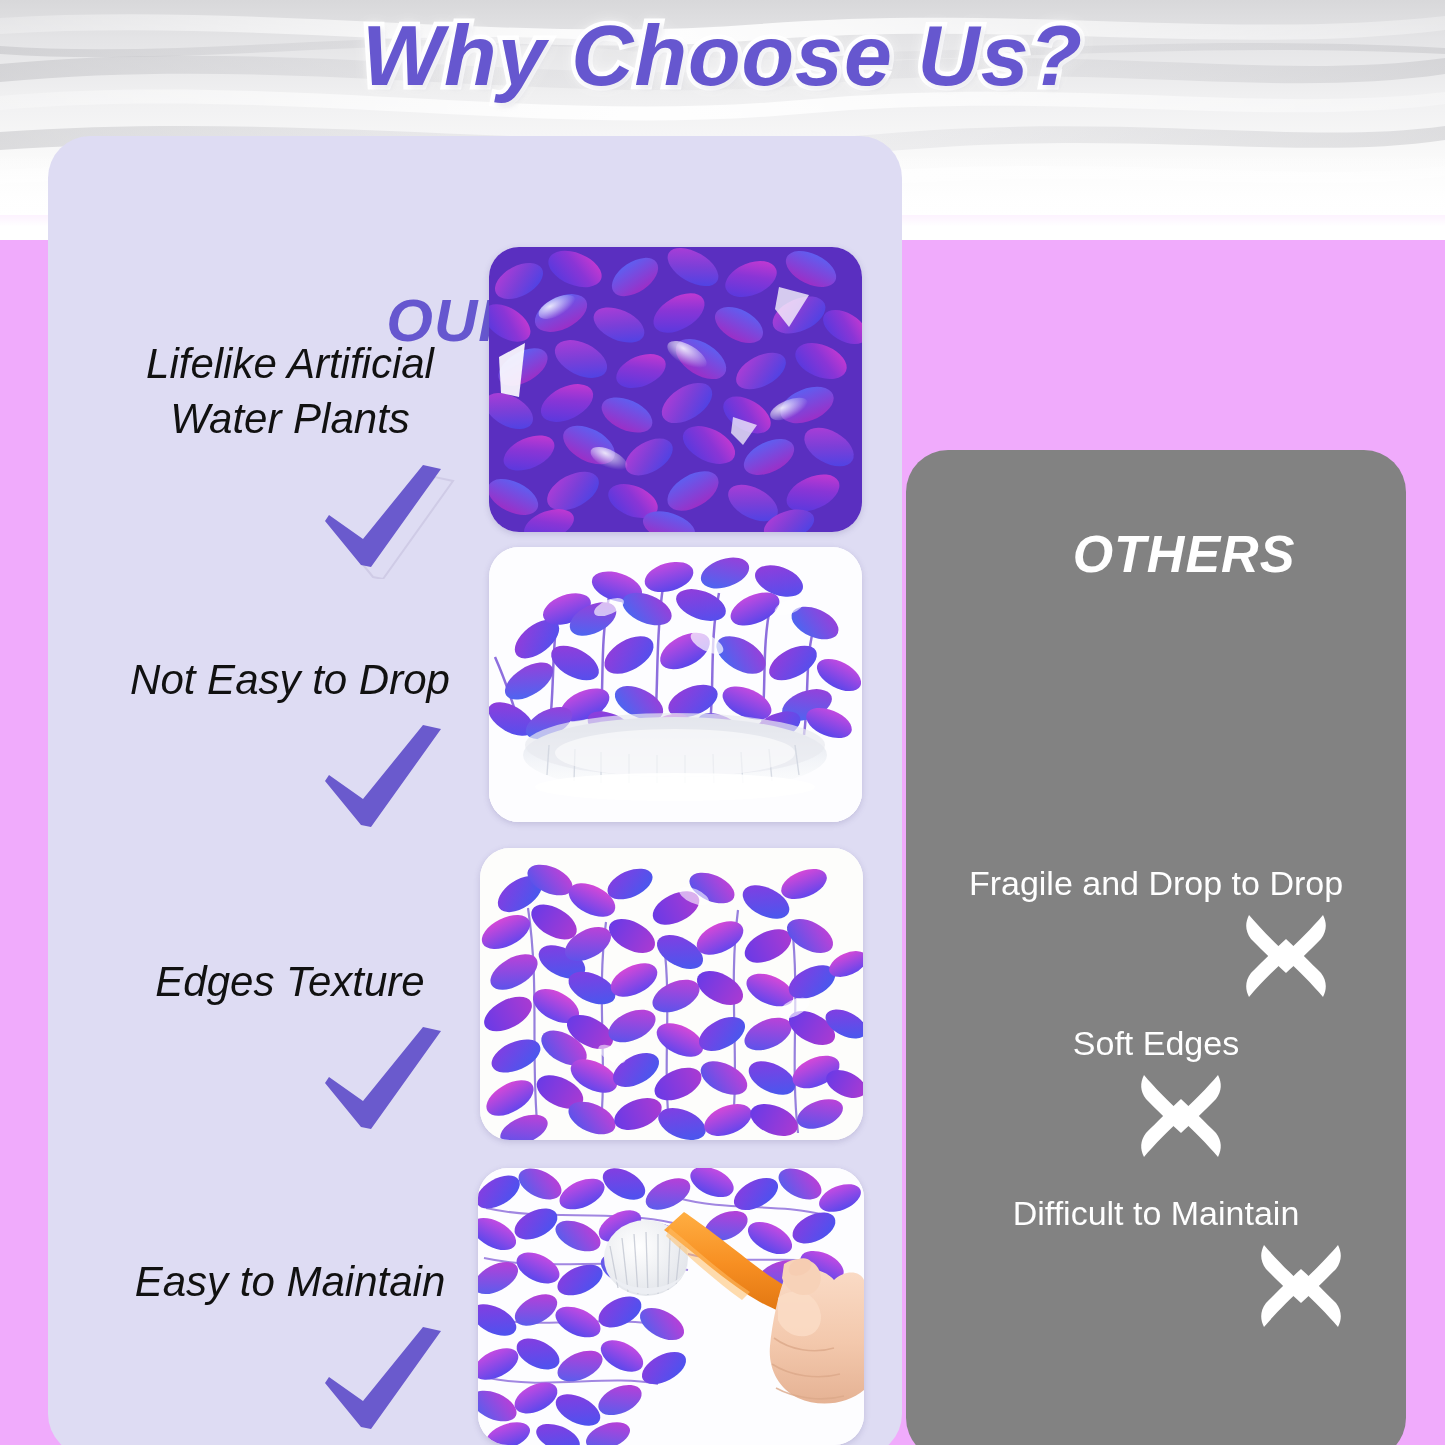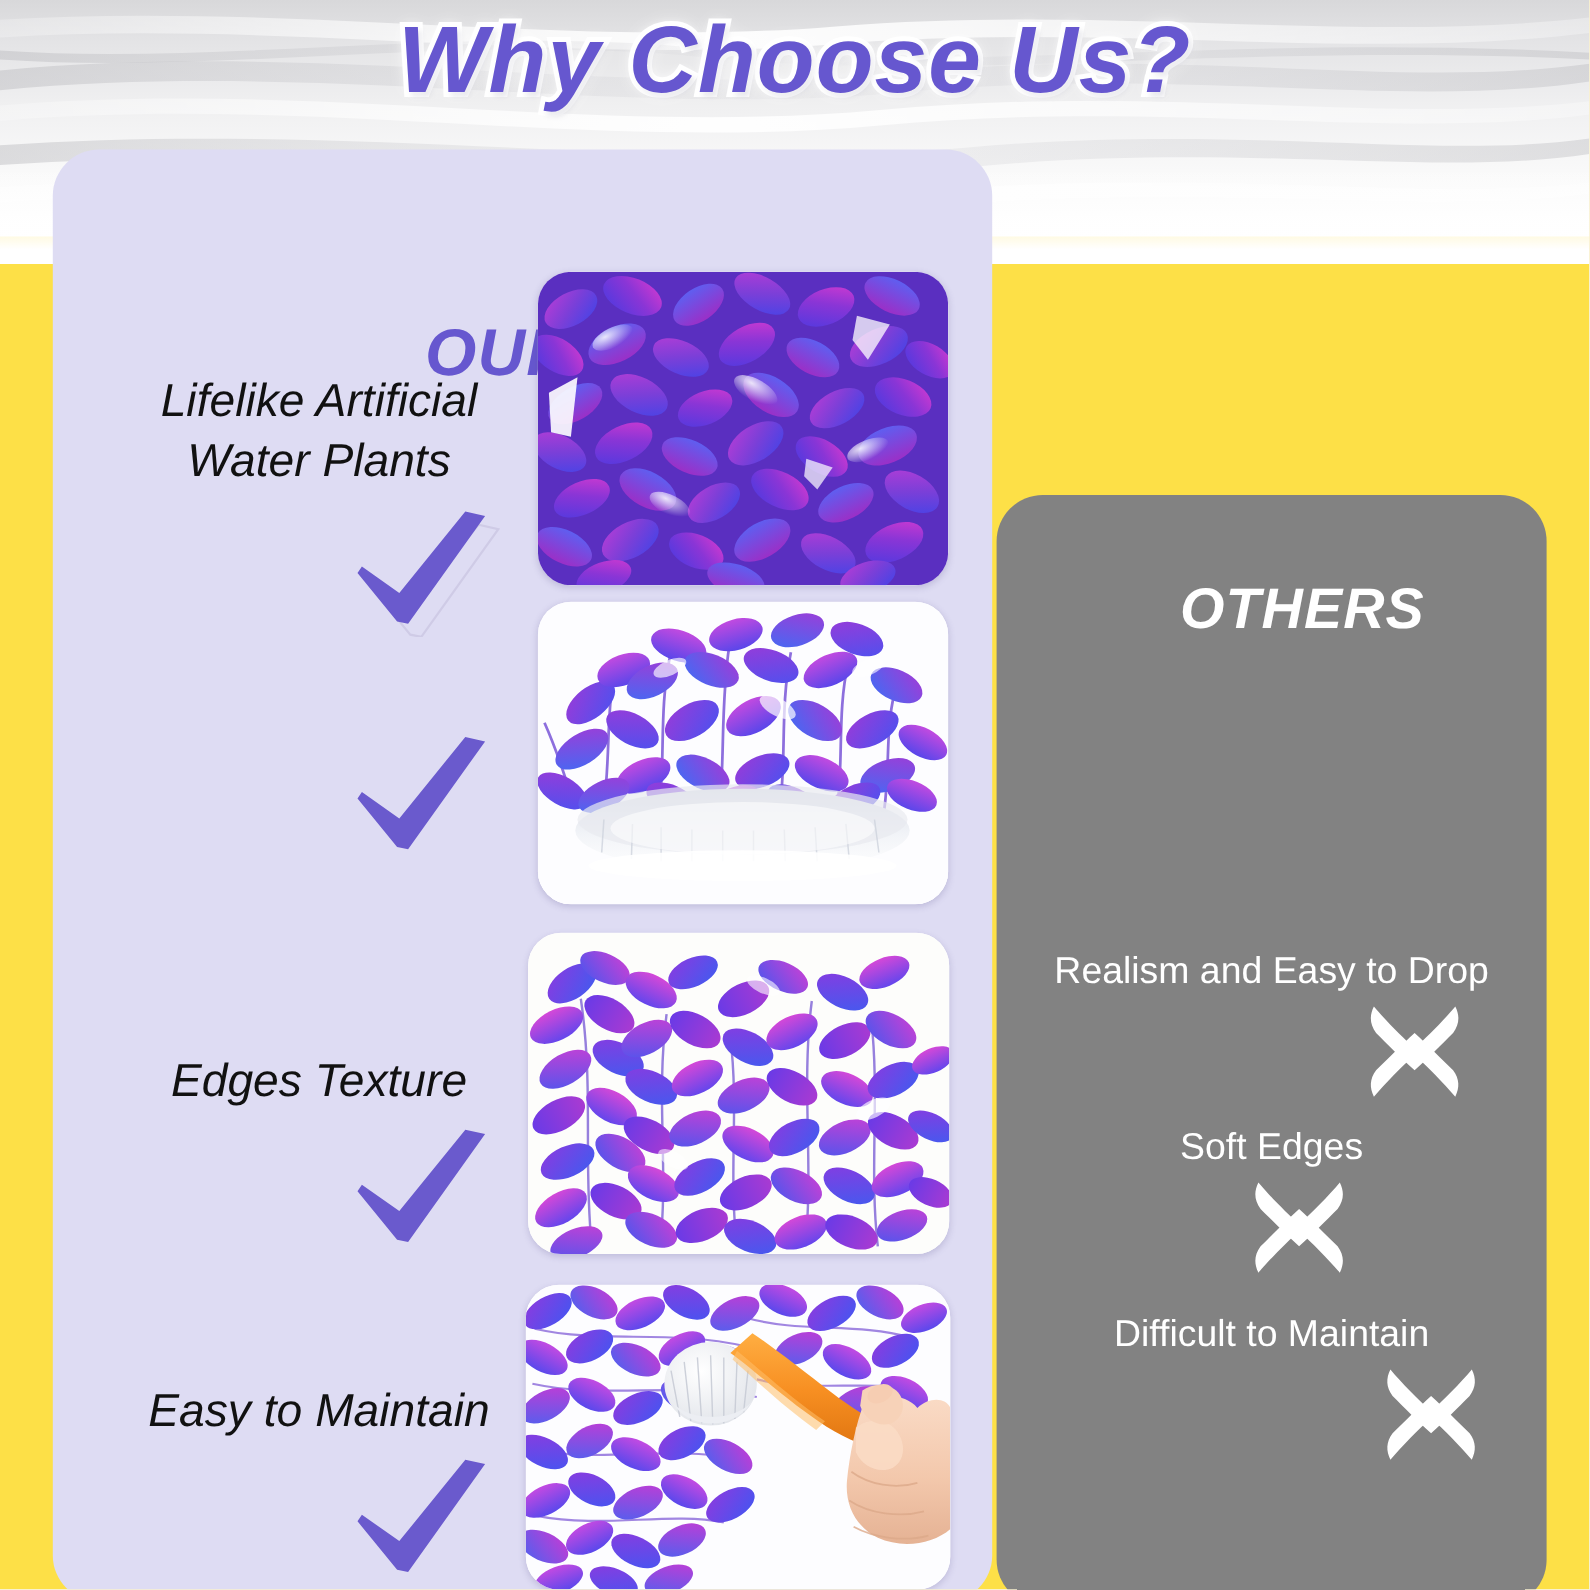--- a/index.html
+++ b/index.html
@@ -5,21 +5,21 @@
   html, body {
     margin: 0;
     padding: 0;
     background: #ffffff;
   }
   #stage {
     position: relative;
     width: 1445px;
     height: 1445px;
     overflow: hidden;
-    background: #fde047;
+    background: #f0abfc;
     font-family: "Liberation Sans", sans-serif;
   }
 
   
   .bg-silk {
     position: absolute;
     left: 0; top: 0;
     width: 1445px;
     height: 215px;
     overflow: hidden;
@@ -194,20 +194,21 @@
 Water Plants</div>
       <div class="check-wrap">
         <svg width="150" height="120" viewBox="0 0 150 120">
           <path d="M20,62 L24,56 L58,80 L118,6 L136,10 L66,108 L56,106 Z" transform="translate(12,12)" fill="none" stroke="#cfcbe6" stroke-width="2"></path>
           <path d="M20,62 L24,56 L58,80 L118,6 L136,10 L66,108 L56,106 Z" fill="#6a5acd"></path>
         </svg>
       </div>
     </div>
 
     <div class="feat" style="top:516px;">
+      <div class="feat-label">Not Easy to Drop</div>
       <div class="check-wrap">
         <svg width="150" height="120" viewBox="0 0 150 120">
           <path d="M20,62 L24,56 L58,80 L118,6 L136,10 L66,108 L56,106 Z" fill="#6a5acd"></path>
         </svg>
       </div>
     </div>
 
     <div class="feat" style="top:818px;">
       <div class="feat-label">Edges Texture</div>
       <div class="check-wrap">
@@ -592,21 +593,21 @@
       </g>
     </svg>
   </div>
 
   <div class="panel-others">
 
     <div class="hdr-others">OTHERS</div>
 
 
     <div class="con" style="top:412px;">
-      <div class="con-label">Realism and Easy to Drop</div>
+      <div class="con-label">Fragile and Drop to Drop</div>
       <div class="x-wrap" style="margin-left:335px;">
         <svg width="90" height="90" viewBox="0 0 90 90">
           <path d="M8,4 C18,16 34,32 45,42 C56,32 72,16 82,4 C86,12 86,20 80,28 C70,38 56,52 45,62 C34,52 20,38 10,28 C4,20 4,12 8,4 Z" fill="#ffffff"></path>
           <path d="M8,86 C18,74 34,58 45,48 C56,58 72,74 82,86 C86,78 86,70 80,62 C70,52 56,38 45,28 C34,38 20,52 10,62 C4,70 4,78 8,86 Z" fill="#ffffff"></path>
         </svg>
       </div>
     </div>
 
     <div class="con" style="top:572px;">
       <div class="con-label">Soft Edges</div>

